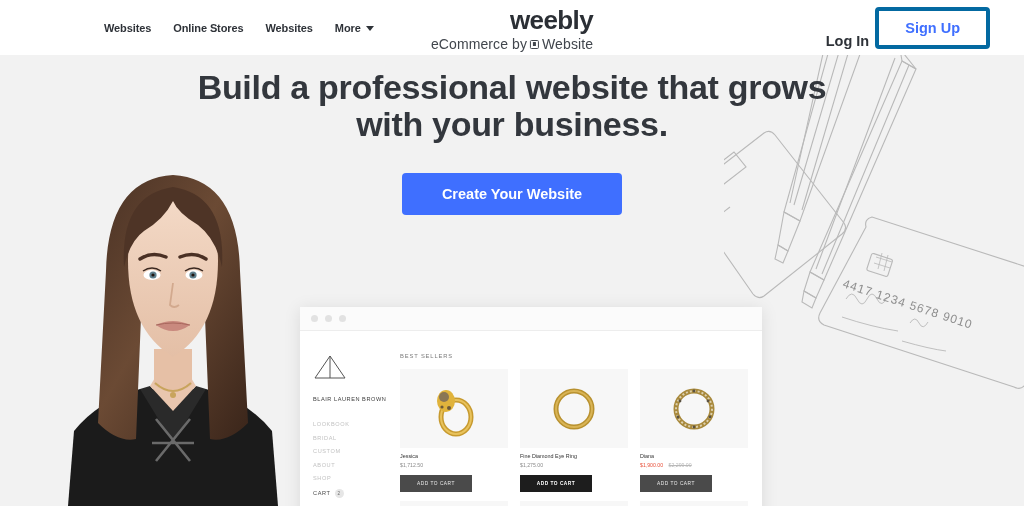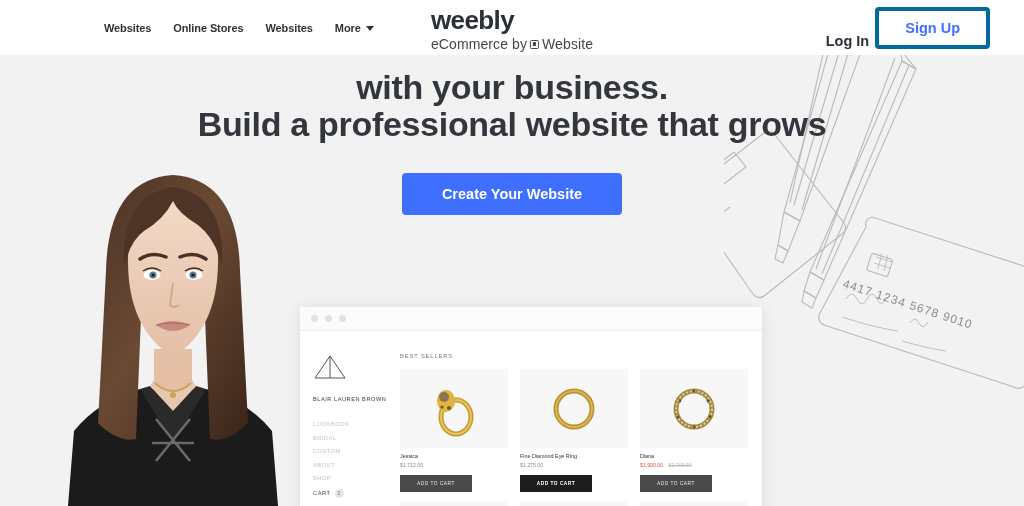--- a/index.html
+++ b/index.html
@@ -43,21 +43,21 @@
     border-top: 5px solid #2e3238;
     display: inline-block;
     margin-top: 2px;
   }
 
   .logo-wrap {
     position: absolute;
     left: 50%;
     top: 7px;
     transform: translateX(-50%);
-    text-align: left;
+    text-align: right;
     line-height: 1;
     cursor: pointer;
   }
   .logo-main {
     font-size: 26px;
     font-weight: bold;
     color: #2b2f35;
     letter-spacing: -0.6px;
   }
   .logo-sub {
@@ -363,22 +363,22 @@
       <path d="M118 262 q 30 10 56 14" stroke-width="0.9"></path>
       <path d="M186 268 q 5 -8 9 0 q 4 8 9 -1" stroke-width="0.9"></path>
       <path d="M178 286 q 28 8 44 10" stroke-width="0.9"></path>
     </g>
     <g fill="#8e8e8e" font-family="'Liberation Sans', sans-serif" font-size="12" letter-spacing="1">
       <text x="118" y="232" transform="rotate(18 118 232)">4417 1234 5678 9010</text>
     </g>
   </svg>
 
   <div class="headline">
+    <div>Build a professional website that grows</div>
     <div>with your business.</div>
-    <div>Build a professional website that grows</div>
   </div>
 
   <div class="cta-wrap">
     <button class="cta-btn">Create Your Website</button>
   </div>
 
   <svg class="photo" viewBox="0 0 290 363">
     <defs>
       <linearGradient id="hairG" x1="0" y1="0" x2="1" y2="1">
         <stop offset="0%" stop-color="#4a3225"></stop>

